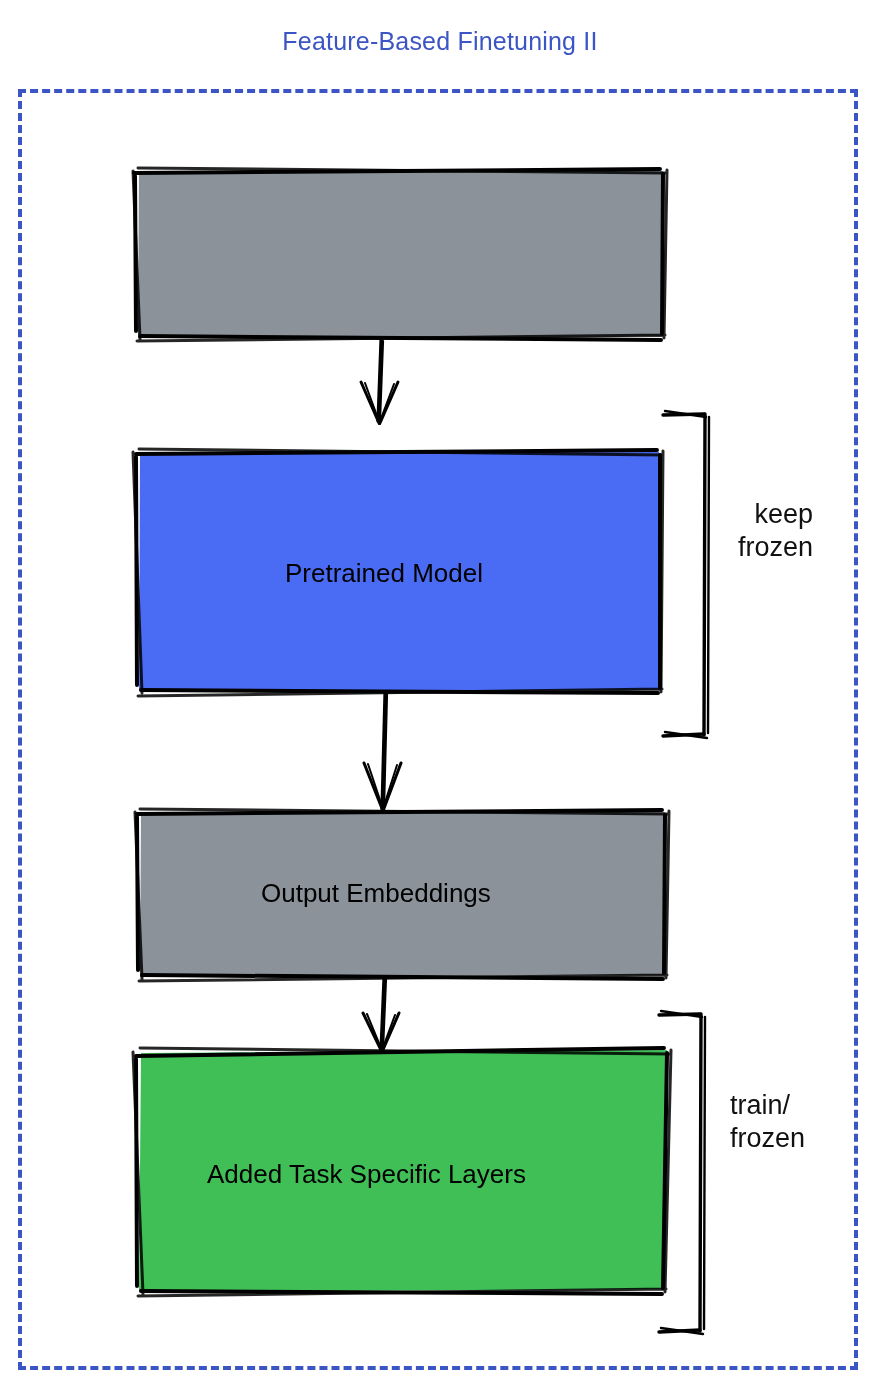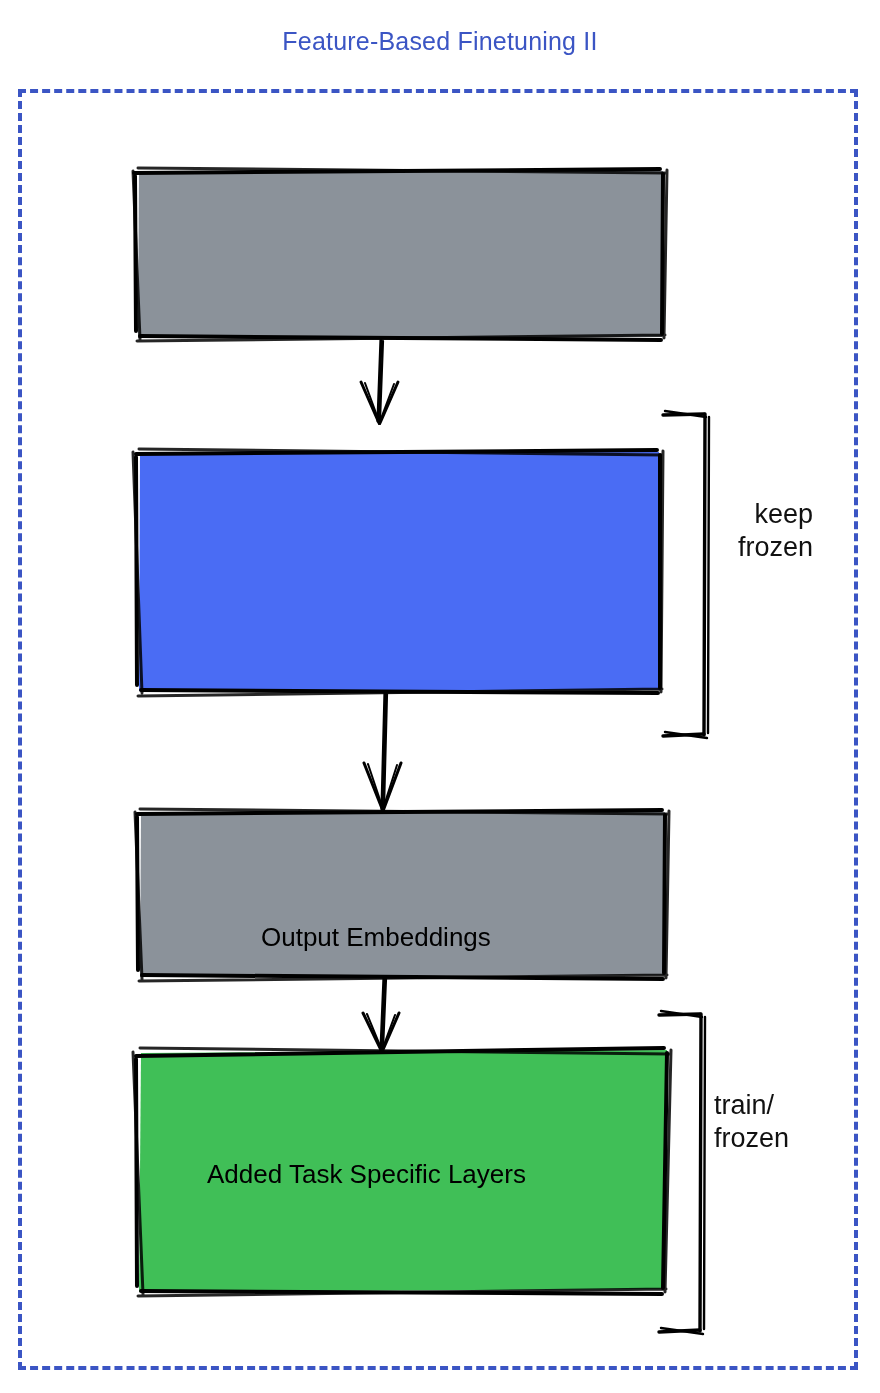--- a/index.html
+++ b/index.html
@@ -141,28 +141,29 @@
       <path d="M661,1011 L702,1017" fill="none" stroke="#000000" stroke-width="2.4" stroke-linecap="round"></path>
       <path d="M701,1014 L700,1331" fill="none" stroke="#000000" stroke-width="3.4" stroke-linecap="round"></path>
       <path d="M705,1017 L704,1329" fill="none" stroke="#000000" stroke-width="2.4" stroke-linecap="round"></path>
       <path d="M700,1330 L659,1332" fill="none" stroke="#000000" stroke-width="3.4" stroke-linecap="round"></path>
       <path d="M703,1334 L661,1328" fill="none" stroke="#000000" stroke-width="2.4" stroke-linecap="round"></path>
     </g>
 
   </svg>
 
 
+  <div class="node-label" style="left:285px; top:559px;">Pretrained Model</div>
 
-  <div class="node-label" style="left:261px; top:879px;margin-top:44px;">Output Embeddings</div>
+  <div class="node-label" style="left:261px; top:879px;">Output Embeddings</div>
 
   <div class="node-label" style="left:207px; top:1160px;">Added Task Specific Layers</div>
 
   <div style="position:absolute; left:738px; top:498px;">
     <div class="side-label" style="position:static;text-align:right;">keep</div>
     <div class="side-label" style="position:static;">frozen</div>
   </div>
 
-  <div style="position:absolute; left:714px; top:1089px;">
+  <div style="position:absolute; left:730px; top:1089px;">
     <div class="side-label" style="position:static;">train/</div>
     <div class="side-label" style="position:static;">frozen</div>
   </div>
 
 </div>
 
 </body></html>

